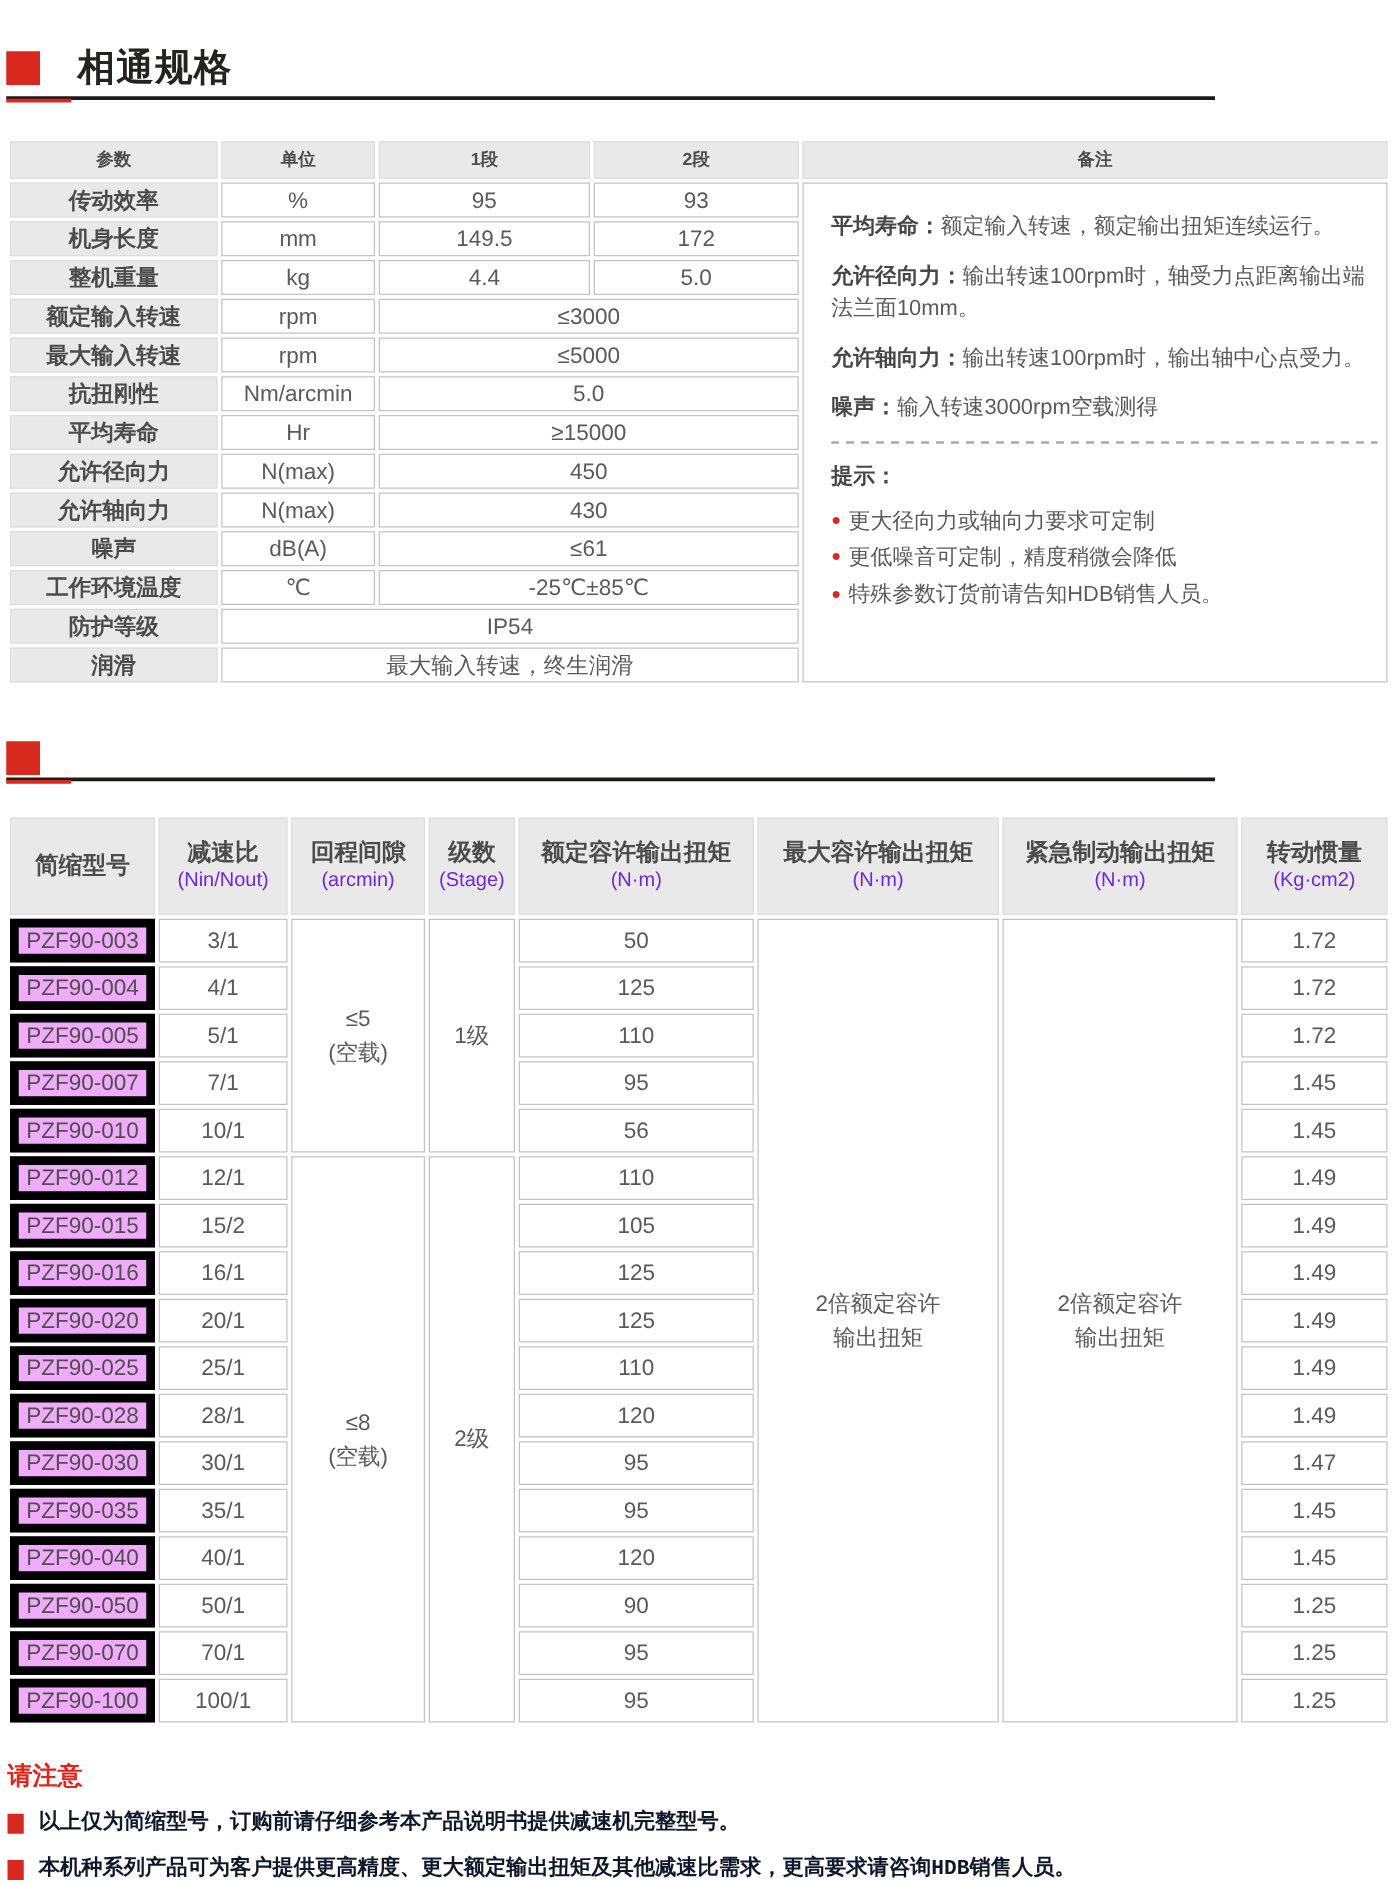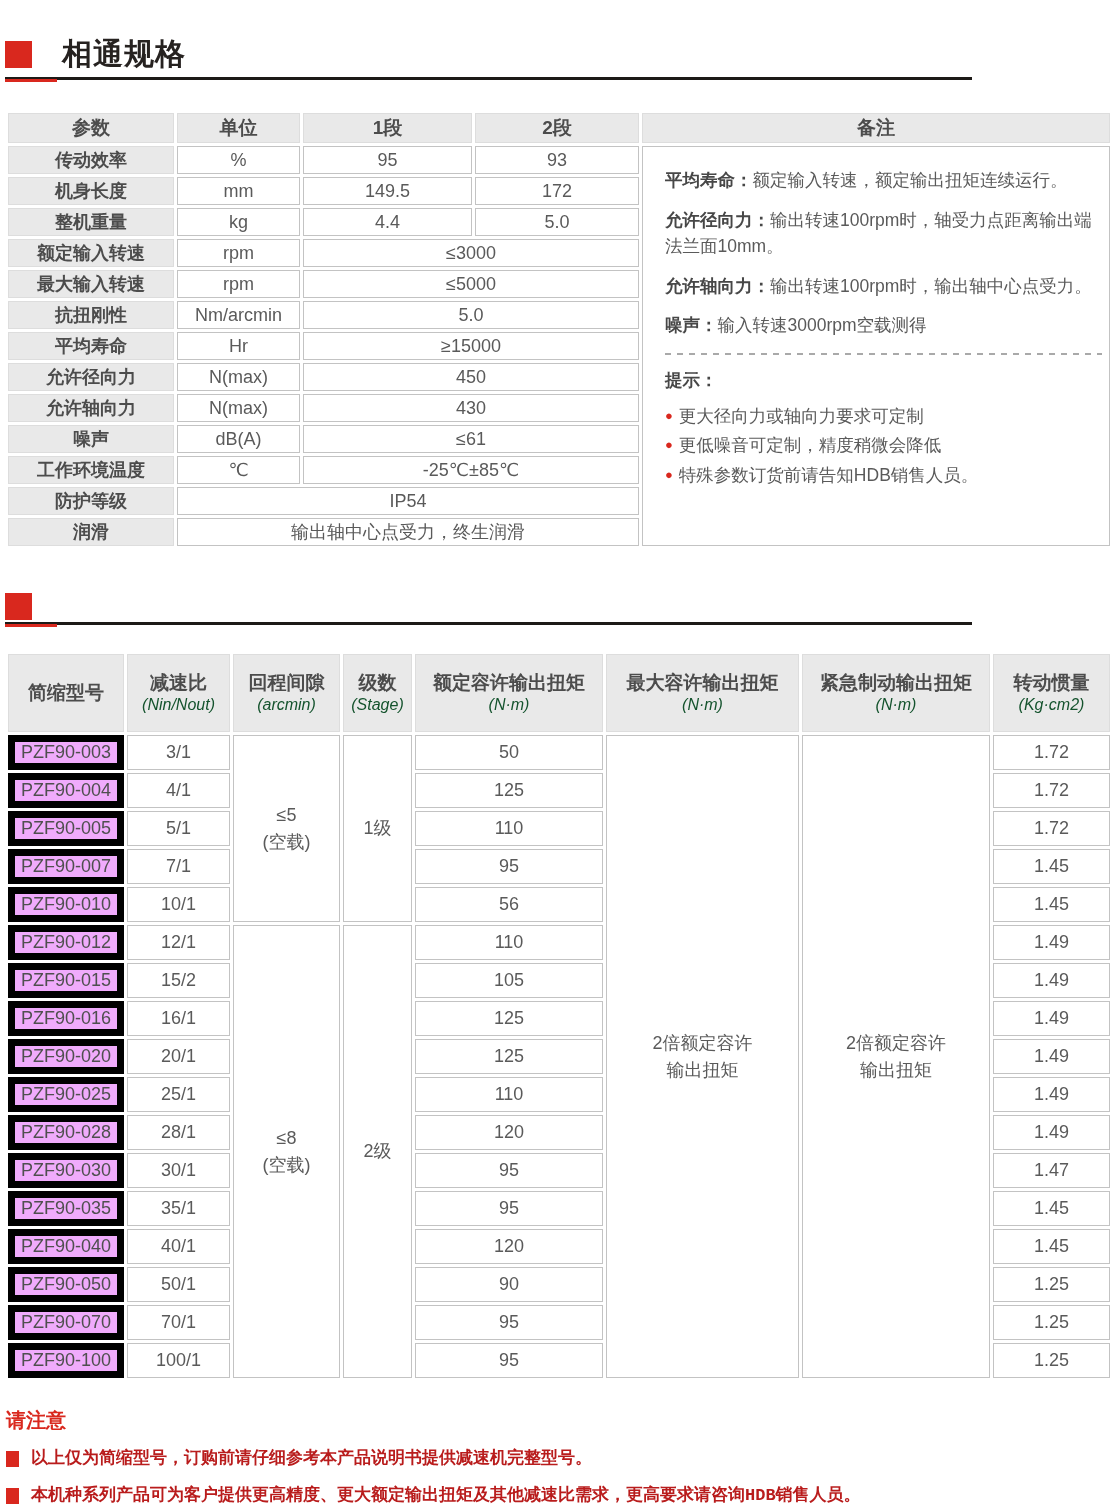--- a/index.html
+++ b/index.html
@@ -37,50 +37,50 @@
     border: 1px solid #dddddd; font-size: 18px;
   }
   .w {  
     background: #ffffff; border: 1px solid #c3c3c3;
     color: #5a5a5a; font-size: 18px; font-weight: normal;
   }
   .gl { background: #f0abfc; border: 7px solid #000000; color: #4f4f4f; font-size: 18px; }
 
   
   #common-table { margin-top: 30px; }
-  #common-table th { height: 30px; font-size: 19px; }
+  #common-table th { height: 30px; font-size: 14px; }
   #common-table td { height: 28px; }
   #common-table td.notes {
     text-align: left; vertical-align: top; padding: 20px 7px 0 22px;
   }
   .note-p { font-size: 17.5px; line-height: 1.52; margin-bottom: 13px; color: #5a5a5a; }
   .note-p b { color: #474747; }
   .dash {
     height: 2px; margin: 14px 0 12px 0;
     background-image: repeating-linear-gradient(to right, #a9a9a9 0 6px, transparent 6px 12px);
   }
   .tips-t { margin-bottom: 8px; }
   .tip { font-size: 17.5px; line-height: 1.7; color: #5a5a5a; }
   .tip .dot { color: #d9281e; font-size: 13px; margin-right: 6px; vertical-align: 2px; }
 
   
   #sec2 { margin-top: 44px; }
   #spec-table { margin-top: 26px; }
   #spec-table th { height: 78px; padding: 4px 2px; }
   #spec-table th .l1 { font-size: 19px; font-weight: bold; color: #4c4c4c; line-height: 1.35; }
-  #spec-table th .l2 { font-size: 16px; font-weight: normal; color: #14532d; line-height: 1.3; font-style: italic; }
+  #spec-table th .l2 { font-size: 16px; font-weight: normal; color: #6d28d9; line-height: 1.3; }
   #spec-table td { height: 27.5px; font-size: 18px; }
   #spec-table td.mid { line-height: 1.45; }
 
   
   .footer { margin-top: 26px; padding-left: 1px; font-family: Liberation Mono, monospace; }
   .footer-title { color: #d9281e; font-size: 20px; font-weight: bold; margin-bottom: 14px; }
   .f-item { display: flex; align-items: flex-start; margin-bottom: 14px; }
   .f-sq { width: 13px; height: 16px; background: #d9281e; flex: 0 0 auto; margin: 3px 12px 0 0; }
-  .f-item .txt { font-size: 17px; color: #b91c1c; font-weight: 600; line-height: 1.35; }
+  .f-item .txt { font-size: 17px; color: #0f172a; font-weight: 600; line-height: 1.35; }
 </style>
 </head>
 <body>
 
 <div class="page">
 
   <div id="sec1">
     <div class="sec-title">
       <span class="red-sq"></span>
       <span class="t">相通规格</span>
@@ -173,21 +173,21 @@
             <td class="g">工作环境温度</td>
             <td class="w">℃</td>
             <td class="w" colspan="2">-25℃±85℃</td>
           </tr>
           <tr>
             <td class="g">防护等级</td>
             <td class="w" colspan="3">IP54</td>
           </tr>
           <tr>
             <td class="g">润滑</td>
-            <td class="w" colspan="3">输出轴中心点受力，终生润滑</td>
+            <td class="w" colspan="3">最大输入转速，终生润滑</td>
           </tr>
         </tbody>
     </table>
   </div>
 
   <div id="sec2">
     <div class="sec-title">
       <span class="red-sq"></span>
     </div>
     <div class="title-rule"></div>

